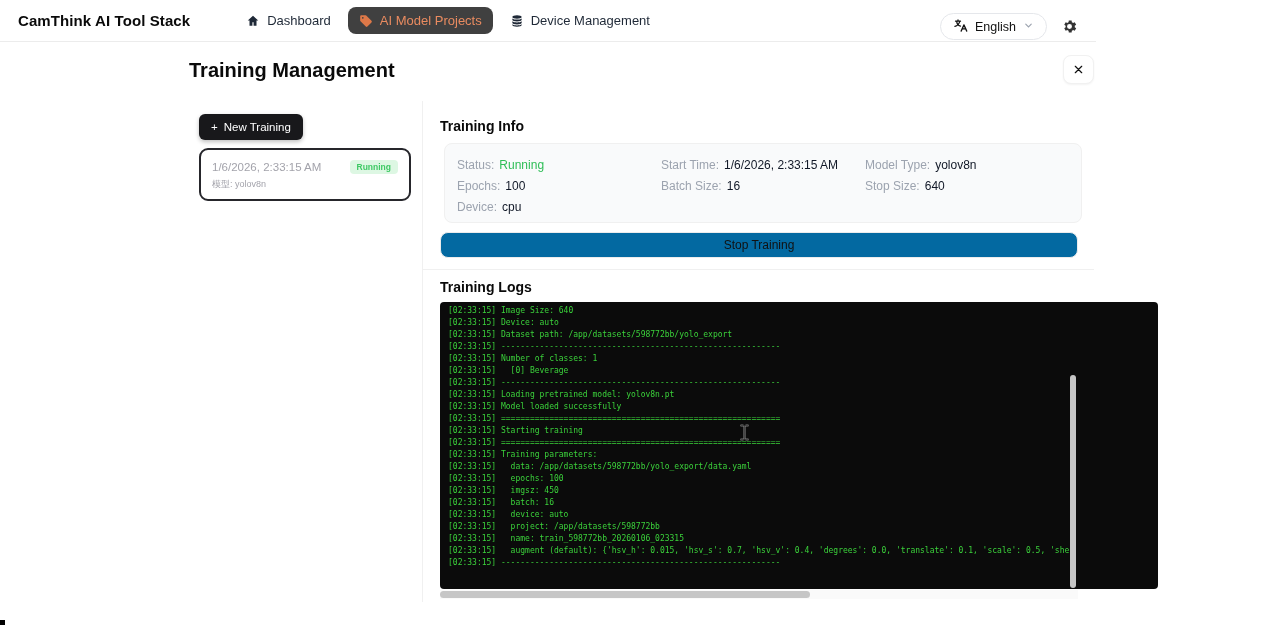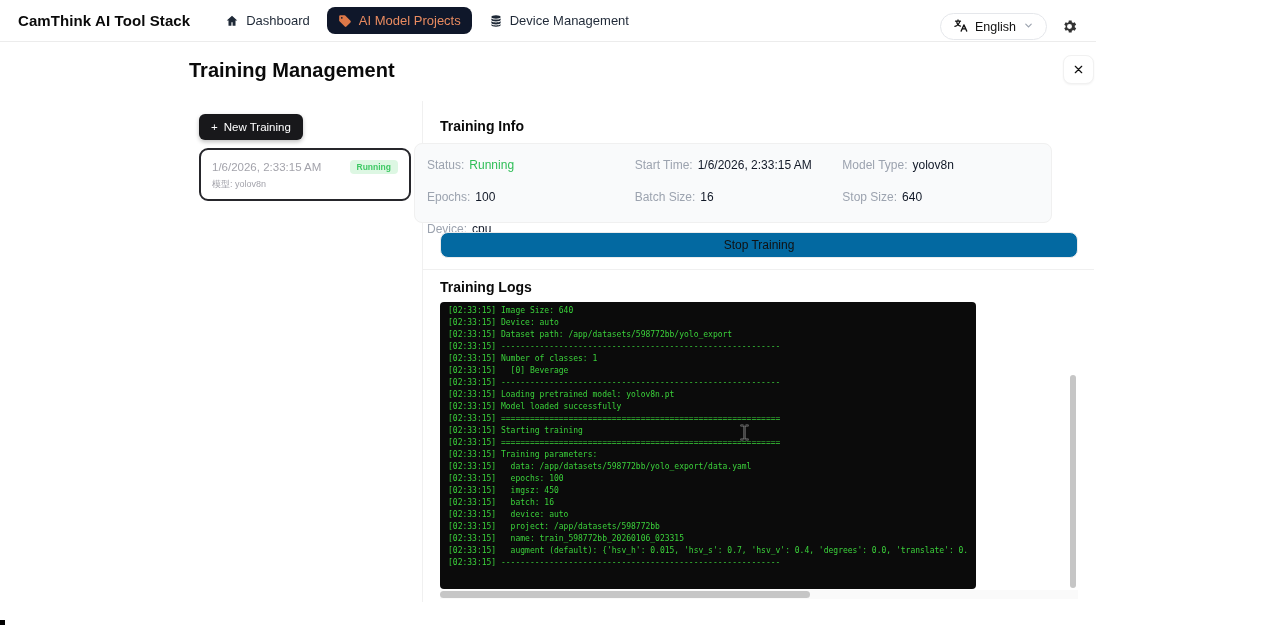--- a/index.html
+++ b/index.html
@@ -1,26 +1,26 @@
 <!DOCTYPE html>
 <html><head>
 <meta charset="utf-8">
 <style>
   * { margin:0; padding:0; box-sizing:border-box; }
   html,body { width:1280px; height:625px; background:#fff; font-family:"Liberation Sans", sans-serif; overflow:hidden; }
 
   
   .header { position:absolute; left:0; top:0; width:1096px; height:42px; background:#fff;
-            border-bottom:1px solid #ececec; display:flex; align-items:center; padding:0 18px; }
+            border-bottom:1px solid #ececec; display:flex; align-items:center; padding:0 18px;gap:21px; }
   .brand { font-size:15px; font-weight:700; color:#0a0a0a; letter-spacing:0.1px; }
   .nav { display:flex; align-items:flex-end; margin-left:24px; gap:6px; }
   .nav-item { display:flex; align-items:center; gap:7px; padding:6px 11px; border-radius:8px;
               font-size:13px; color:#1f2937; cursor:pointer; white-space:nowrap; }
   .nav-item svg { display:block; }
-  .nav-item.active { background:#0f172a; color:#e98b60; }
+  .nav-item.active { background:#404040; color:#e98b60; }
   .header-right { margin-left:auto; display:flex; align-items:center; gap:14px;margin-top:12px; }
   .lang-btn { display:flex; align-items:center; gap:7px; border:1px solid #e5e7eb; border-radius:14px;
               height:27px; padding:0 12px; font-size:12.5px; color:#111; background:#fff; cursor:pointer; }
   .gear { width:17px; height:17px; cursor:pointer; }
 
   
   .page-title { position:absolute; left:189px; top:59px; font-size:20px; font-weight:700; color:#0a0a0a; }
   .close-btn { position:absolute; left:1063px; top:55px; width:31px; height:29px; border:1px solid #f1f1f1;
                border-radius:8px; background:#fff; box-shadow:0 1px 2px rgba(0,0,0,0.05);
                display:flex; align-items:center; justify-content:center; cursor:pointer; }
@@ -35,33 +35,33 @@
   .session-top { display:flex; align-items:center; justify-content:space-between; }
   .session-date { font-size:11.5px; color:#a3a3ab; }
   .session-badge { font-size:8.5px; color:#3fc965; background:#ddf7e3; padding:2px 7px; border-radius:4px; font-weight:700; }
   .session-model { font-size:9px; color:#a3a3ab; margin-top:4px; }
 
   .v-divider { position:absolute; left:422px; top:101px; width:1px; height:501px; background:#f0f0f0; }
   .h-divider { position:absolute; left:422px; top:269px; width:672px; height:1px; background:#f0f0f0; }
 
   
   .section-title { position:absolute; font-size:14px; font-weight:700; color:#0a0a0a; }
-  .info-card { position:absolute; left:414px; top:143px; width:638px; height:80px; background:#f9fafb;
+  .info-card { position:absolute; left:444px; top:143px; width:638px; height:80px; background:#f9fafb;
                border:1px solid #f0f0f0; border-radius:8px; padding:10px 12px;
-               display:grid; grid-template-columns:1fr 1fr 1fr; grid-auto-rows:21px; align-items:center;gap:11px; }
+               display:grid; grid-template-columns:1fr 1fr 1fr; grid-auto-rows:21px; align-items:center; }
   .info-field { display:flex; align-items:center; gap:5px; font-size:12px; }
   .info-label { color:#9ca3af; }
   .info-value { color:#111827; font-weight:500; }
   .info-value.green { color:#2fbe57; }
   .stop-btn { position:absolute; left:440px; top:232px; width:638px; height:26px; background:#0369a1;
               border:1px solid #ececec; border-radius:8px; font-size:12px; color:#111;
               display:flex; align-items:center; justify-content:center; cursor:pointer; font-family:inherit; }
 
   
-  .terminal { position:absolute; left:440px; top:302px; width:536px; height:287px; background:#0b0b0b;
+  .terminal { position:absolute; left:440px; top:302px; width:718px; height:287px; background:#0b0b0b;
               border-radius:4px; padding:3px 8px; overflow:hidden; }
   .log-line { font-family:"DejaVu Sans Mono", monospace; font-size:8px; line-height:12px;
               color:#3bd23b; white-space:pre; overflow:hidden; }
   .vscroll-thumb { position:absolute; left:1070px; top:375px; width:6px; height:213px;
                    background:#c6c6c6; border-radius:3px; cursor:pointer; }
   .hscroll-track { position:absolute; left:440px; top:590px; width:638px; height:9px; background:#fafafa; }
   .hscroll-thumb { position:absolute; left:440px; top:591px; width:370px; height:7px;
                    background:#c6c6c6; border-radius:4px; cursor:pointer; }
   .ibeam-cursor { position:absolute; left:739px; top:424px; width:11px; height:17px; pointer-events:none; }
   .corner-dot { position:absolute; left:0; top:620px; width:5px; height:5px; background:#000; }

